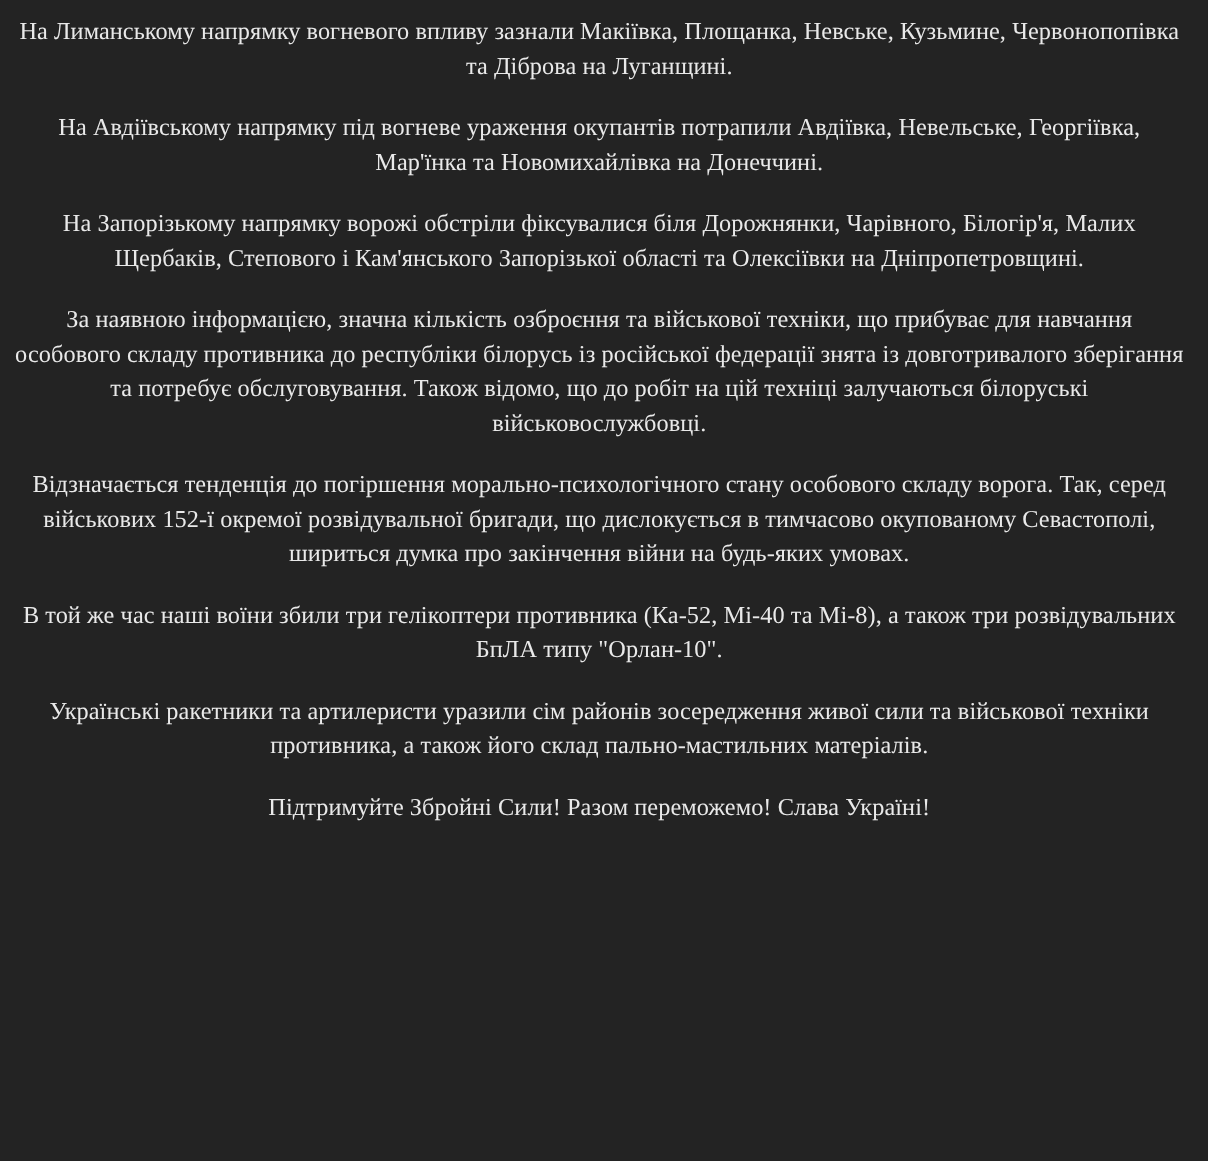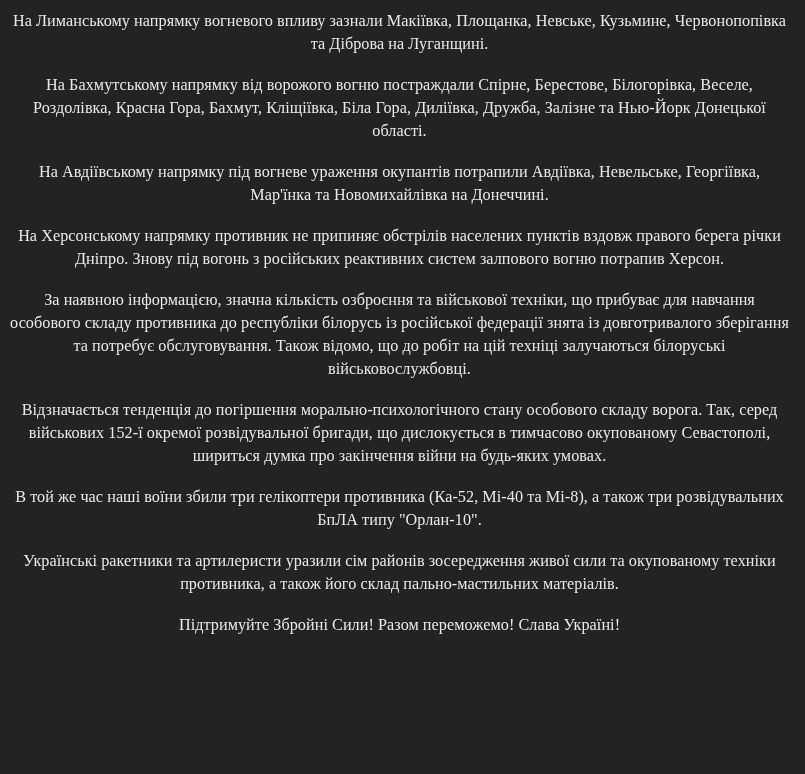--- a/index.html
+++ b/index.html
@@ -28,21 +28,20 @@
   }
   .para:last-child {
     margin-bottom: 12px;
   }
 </style>
 </head>
 <body>
 
 <div class="report">
   <p class="para">На Лиманському напрямку вогневого впливу зазнали Макіївка, Площанка, Невське, Кузьмине, Червонопопівка та Діброва на Луганщині.</p>
-  <p class="para">На Бахмутському напрямку від ворожого вогню постраждали Спірне, Берестове, Білогорівка, Веселе, Роздолівка, Красна Гора, Бахмут, Кліщіївка, Біла Гора, Диліївка, Дружба, Залізне та Нью-Йорк Донецької області.</p>
   <p class="para">На Авдіївському напрямку під вогневе ураження окупантів потрапили Авдіївка, Невельське, Георгіївка, Мар'їнка та Новомихайлівка на Донеччині.</p>
-  <p class="para">На Херсонському напрямку противник не припиняє обстрілів населених пунктів вздовж правого берега річки Дніпро. Знову під вогонь з російських реактивних систем залпового вогню потрапив Херсон.</p>
+  <p class="para">На Запорізькому напрямку ворожі обстріли фіксувалися біля Дорожнянки, Чарівного, Білогір'я, Малих Щербаків, Степового і Кам'янського Запорізької області та Олексіївки на Дніпропетровщині.</p>
   <p class="para">За наявною інформацією, значна кількість озброєння та військової техніки, що прибуває для навчання особового складу противника до республіки білорусь із російської федерації знята із довготривалого зберігання та потребує обслуговування. Також відомо, що до робіт на цій техніці залучаються білоруські військовослужбовці.</p>
   <p class="para">Відзначається тенденція до погіршення морально-психологічного стану особового складу ворога. Так, серед військових 152-ї окремої розвідувальної бригади, що дислокується в тимчасово окупованому Севастополі, шириться думка про закінчення війни на будь-яких умовах.</p>
   <p class="para">В той же час наші воїни збили три гелікоптери противника (Ка-52, Мі-40 та Мі-8), а також три розвідувальних БпЛА типу "Орлан-10".</p>
-  <p class="para">Українські ракетники та артилеристи уразили сім районів зосередження живої сили та окупованому техніки противника, а також його склад пально-мастильних матеріалів.</p>
+  <p class="para">Українські ракетники та артилеристи уразили сім районів зосередження живої сили та військової техніки противника, а також його склад пально-мастильних матеріалів.</p>
   <p class="para">Підтримуйте Збройні Сили! Разом переможемо! Слава Україні!</p>
 </div>
 
 </body></html>

